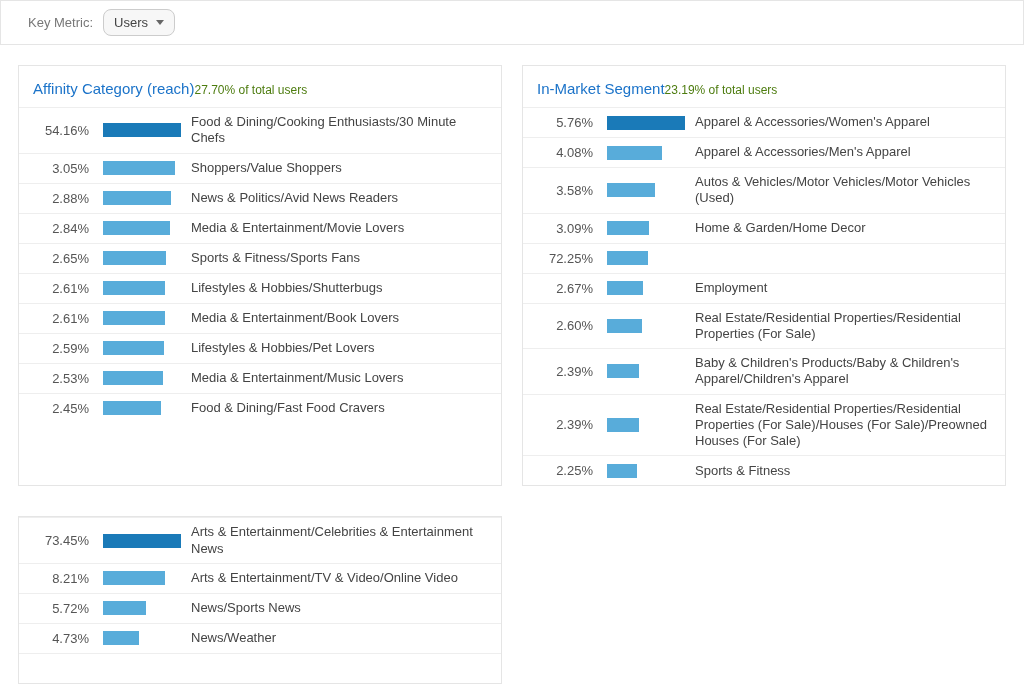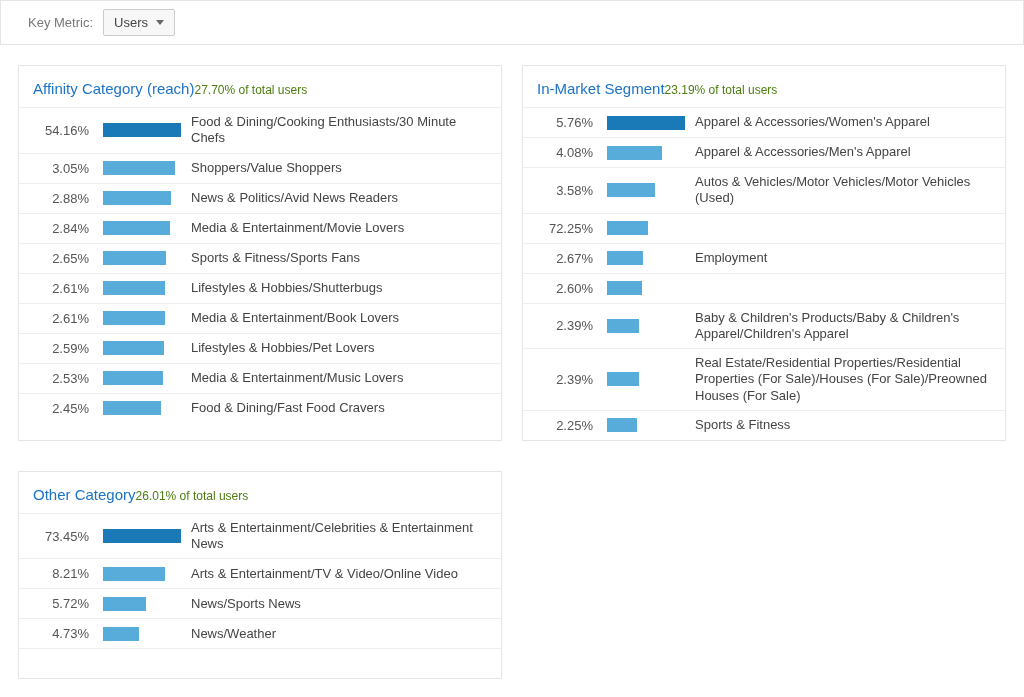--- a/index.html
+++ b/index.html
@@ -23,21 +23,21 @@
   }
   .dropdown {
     border: 1px solid #ccc;
     background: #f7f7f7;
     padding: 5px 10px;
     font-size: 13px;
     display: flex;
     align-items: center;
     gap: 8px;
     cursor: pointer;
-    border-radius: 2px;
+    border-radius: 8px;
   }
   .caret {
     width: 0; height: 0;
     border-left: 4px solid transparent;
     border-right: 4px solid transparent;
     border-top: 5px solid #666;
   }
   .grid {
     display: grid;
     grid-template-columns: 1fr 1fr;
@@ -208,37 +208,45 @@
           <div class="label-col">Apparel &amp; Accessories/Men's Apparel</div>
         </div>
         <div class="row">
           <div class="pct-col">3.58%</div>
           <div class="bar-col">
             <div class="bar" style="width: 48.4792px;"></div>
           </div>
           <div class="label-col">Autos &amp; Vehicles/Motor Vehicles/Motor Vehicles (Used)</div>
         </div>
         <div class="row">
+          <div class="pct-col">3.09%</div>
+          <div class="bar-col">
+            <div class="bar" style="width: 41.8438px;"></div>
+          </div>
+          <div class="label-col">Home &amp; Garden/Home Decor</div>
+        </div>
+        <div class="row">
           <div class="pct-col">72.25%</div>
           <div class="bar-col">
             <div class="bar" style="width: 40.8958px;"></div>
           </div>
         </div>
         <div class="row">
           <div class="pct-col">2.67%</div>
           <div class="bar-col">
             <div class="bar" style="width: 36.1562px;"></div>
           </div>
           <div class="label-col">Employment</div>
         </div>
         <div class="row">
           <div class="pct-col">2.60%</div>
           <div class="bar-col">
             <div class="bar" style="width: 35.2083px;"></div>
           </div>
+          <div class="label-col">Real Estate/Residential Properties/Residential Properties (For Sale)</div>
         </div>
         <div class="row">
           <div class="pct-col">2.39%</div>
           <div class="bar-col">
             <div class="bar" style="width: 32.3646px;"></div>
           </div>
           <div class="label-col">Baby &amp; Children's Products/Baby &amp; Children's Apparel/Children's Apparel</div>
         </div>
         <div class="row">
           <div class="pct-col">2.39%</div>
@@ -251,24 +259,20 @@
           <div class="pct-col">2.25%</div>
           <div class="bar-col">
             <div class="bar" style="width: 30.4688px;"></div>
           </div>
           <div class="label-col">Sports &amp; Fitness</div>
         </div>
       </div>
   </div>
 
   <div class="panel other bottom-row">
-    <div class="panel-header">
-      <span class="panel-title">Other Category</span>
-      <span class="panel-sub">26.01% of total users</span>
-    </div>
     <div>
         <div class="row">
           <div class="pct-col">73.45%</div>
           <div class="bar-col">
             <div class="bar dark" style="width: 78px;"></div>
           </div>
           <div class="label-col">Arts &amp; Entertainment/Celebrities &amp; Entertainment News</div>
         </div>
         <div class="row">
           <div class="pct-col">8.21%</div>

